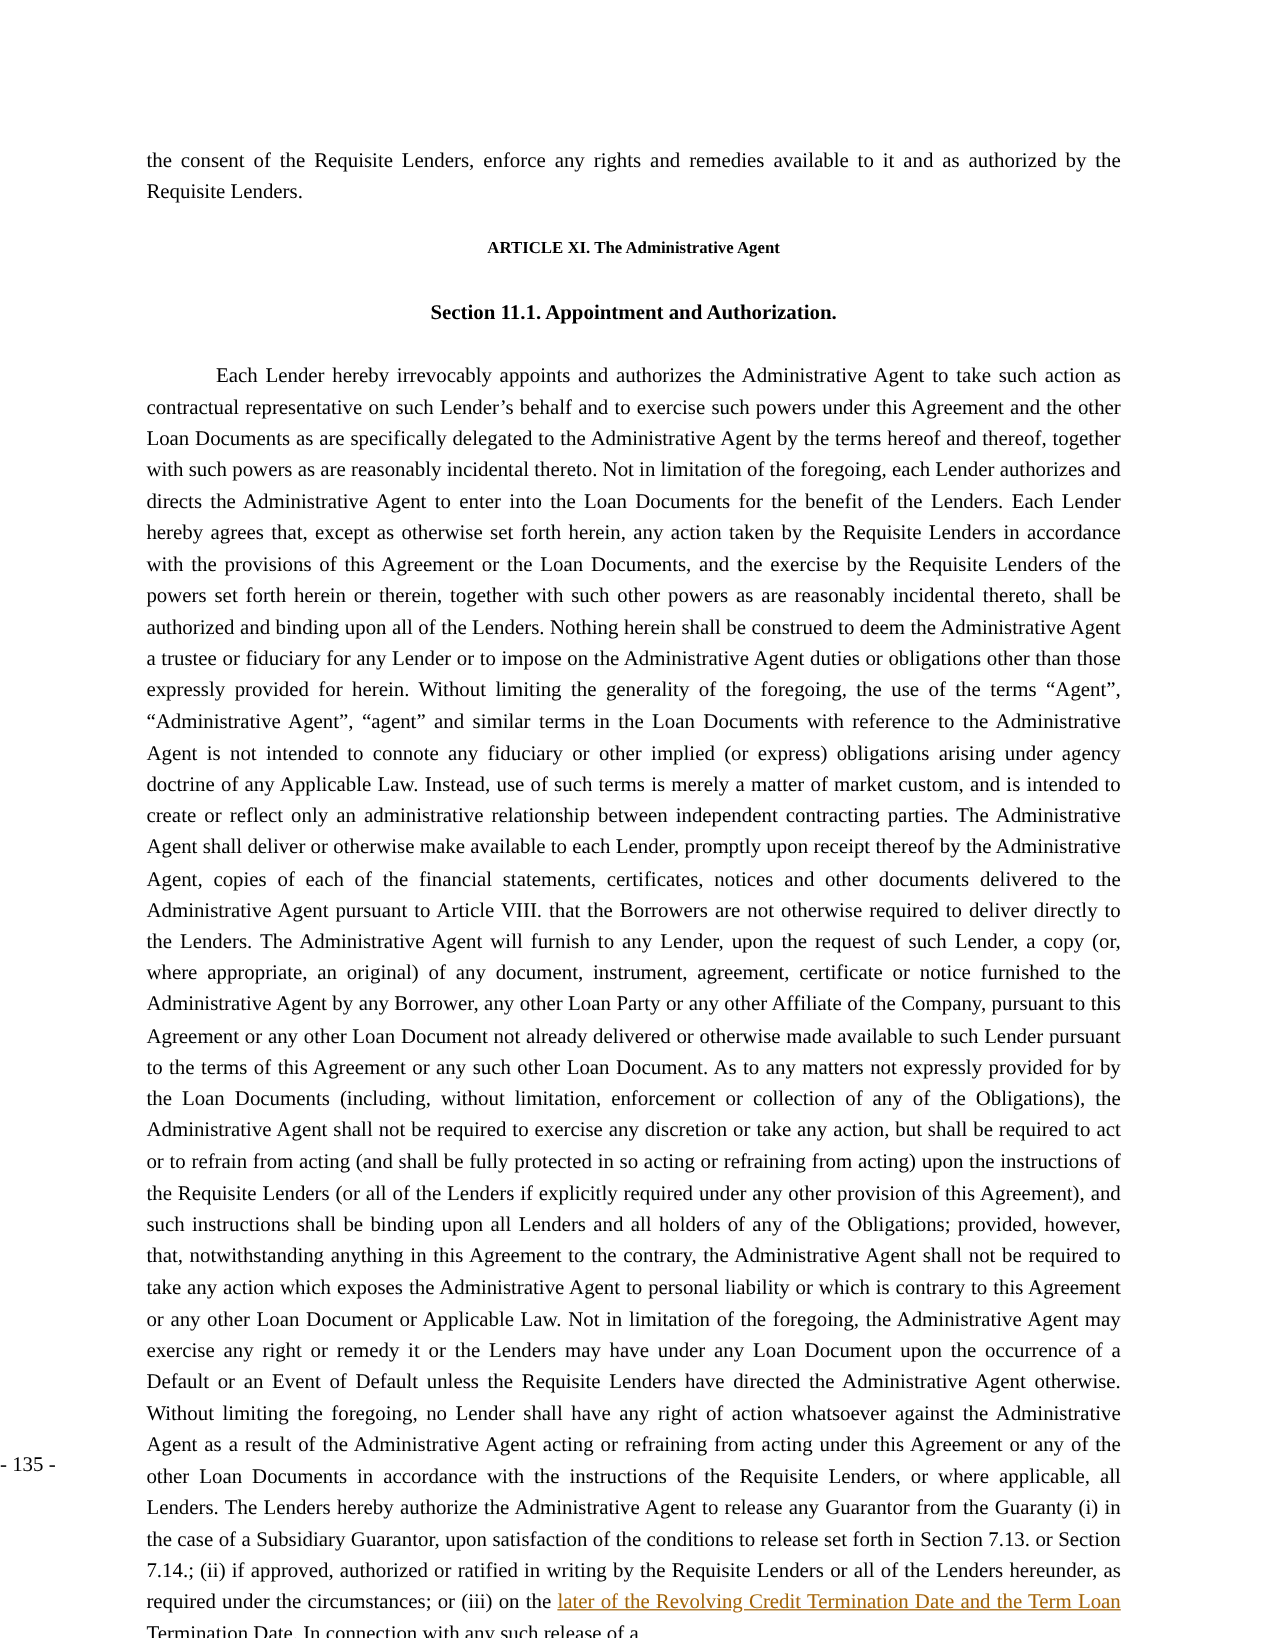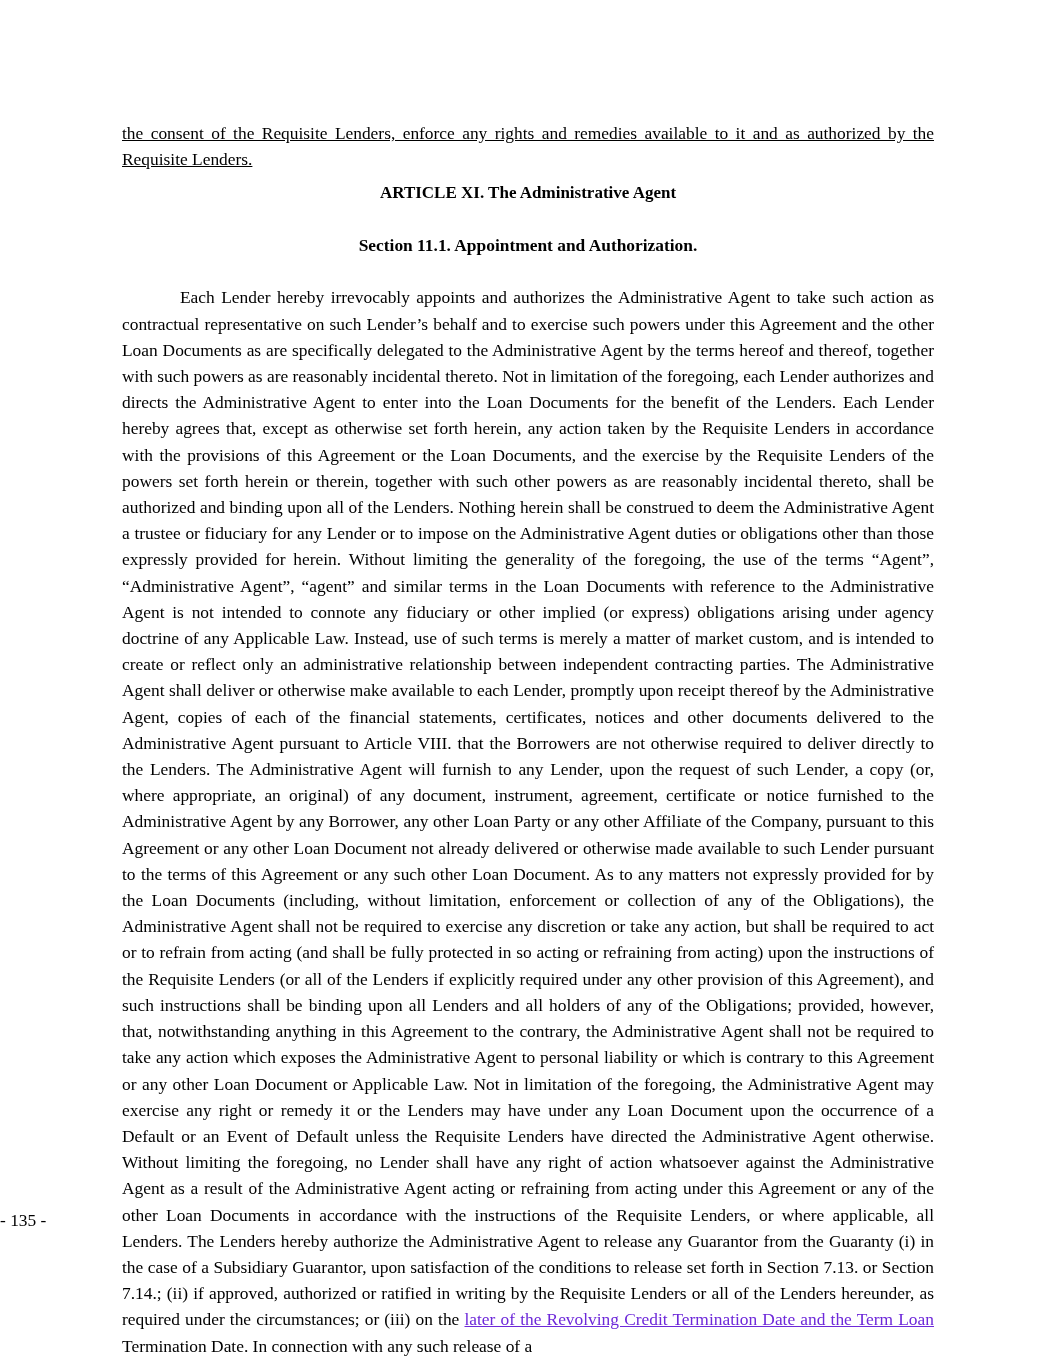--- a/index.html
+++ b/index.html
@@ -26,41 +26,40 @@
     font-size: 17.4px;
     line-height: 26.2px;
     text-align: justify;
     margin: 0;
     hyphens: none;
   }
   .para-indent {
     text-indent: 58px;
   }
   .lead-para {
-    margin-bottom: 8px;
-    text-decoration: underline;
+    margin-bottom: 23px;
   }
   .article-heading {
     text-align: center;
     font-weight: bold;
-    font-size: 17px;
+    font-size: 14px;
     line-height: 26px;
     margin: 0 0 26px 0;
   }
   .section-heading {
     font-weight: bold;
     font-size: 17.4px;
     line-height: 26px;
     margin: 0 0 26px 0;
     text-align: center;
   }
   .underline {
   }
   .link {
-    color: #6d28d9;
+    color: #a16207;
     text-decoration: underline;
   }
   .footer {
     position: absolute;
     left: 0;
     top: 1210px;
     width: 946px;
     text-align: left;
     font-size: 17.4px;
     font-family: "Liberation Serif", "DejaVu Serif", serif;

